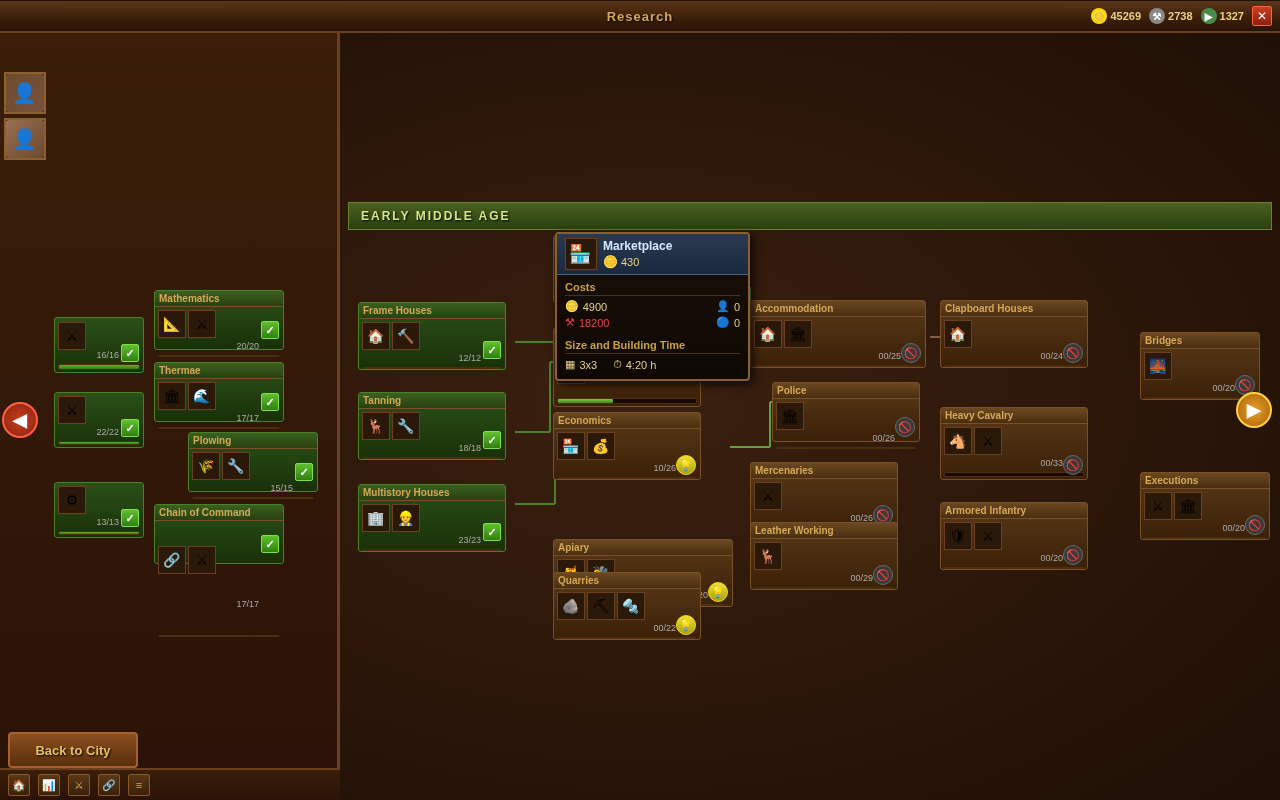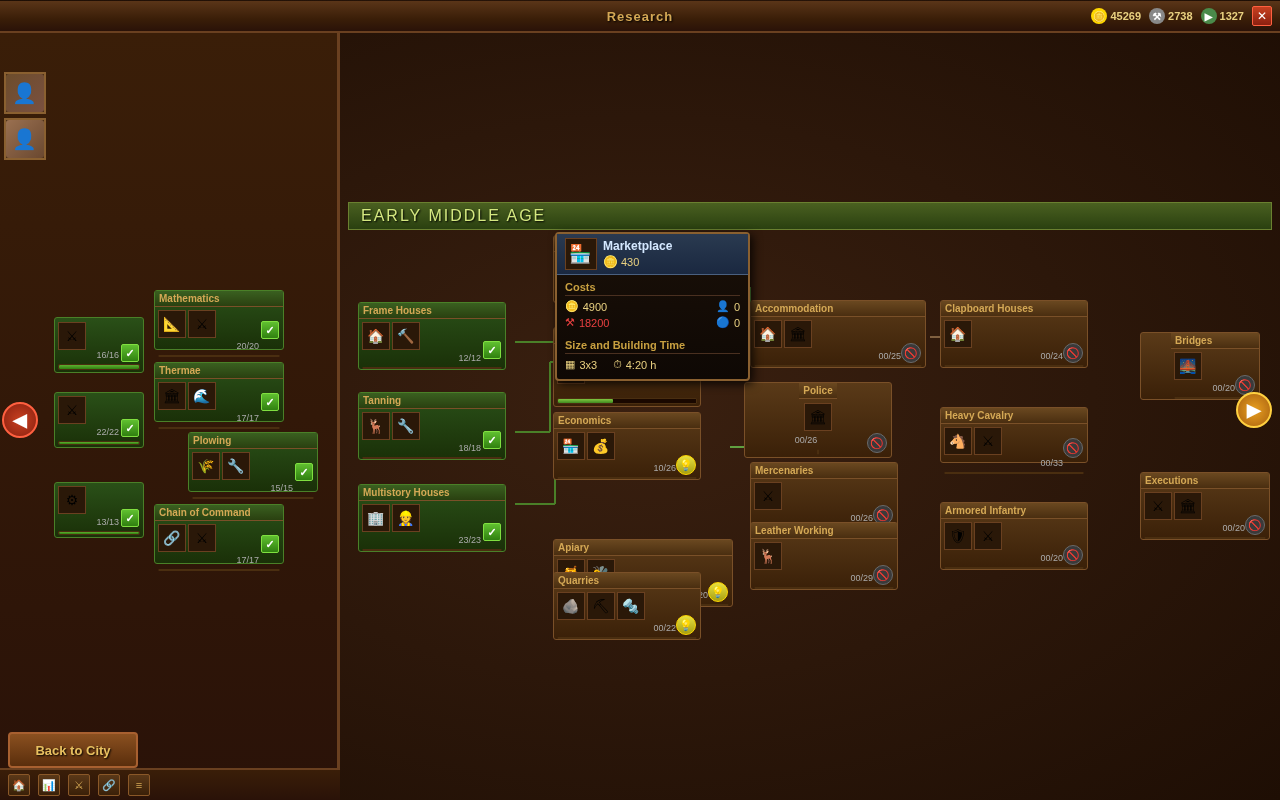--- a/index.html
+++ b/index.html
@@ -147,22 +147,22 @@
       height: 28px;
       background: linear-gradient(180deg, #4a6020 0%, #2a4010 100%);
       border: 1px solid #6a8030;
       display: flex;
       align-items: center;
       padding-left: 12px;
     }
 
     .age-title {
       color: #d4e880;
-      font-size: 16px;
-      font-weight: normal;
+      font-size: 12px;
+      font-weight: bold;
       letter-spacing: 2px;
       text-shadow: 1px 1px 2px #000;
     }
 
     .tech-node {
       position: absolute;
       background: linear-gradient(180deg, #5a3a18 0%, #3a2008 100%);
       border: 1px solid #7a5028;
       border-radius: 3px;
       display: flex;
@@ -479,21 +479,21 @@
     <div class="tech-node-body">
       <div class="tech-icon">⚙</div>
     </div>
     <div class="tech-progress-label">13/13</div>
     <div class="tech-progress-bar">
       <div class="tech-progress-fill progress-green" style="width: 100%"></div>
     </div>
     <div class="tech-check">✓</div>
   </div>
 
-  <div style="position:absolute; left: 154px; top: 472px; width: 130px; height: 60px;" class="tech-node node-completed">
+  <div style="position:absolute; left: 154px; top: 472px; width: 130px; height: 60px; gap: 22px;" class="tech-node node-completed">
     <div class="tech-node-header">Chain of Command</div>
     <div class="tech-node-body">
       <div class="tech-icon">🔗</div>
       <div class="tech-icon">⚔</div>
     </div>
     <div class="tech-progress-label">17/17</div>
     <div class="tech-progress-bar">
       <div class="tech-progress-fill progress-green" style="width: 100%"></div>
     </div>
     <div class="tech-check">✓</div>
@@ -654,21 +654,21 @@
       <div class="tech-icon">🏠</div>
       <div class="tech-icon">🏛</div>
     </div>
     <div class="tech-progress-label">00/25</div>
     <div class="tech-progress-bar">
       <div class="tech-progress-fill" style="width: 0%;"></div>
     </div>
     <div class="no-btn">🚫</div>
   </div>
 
-  <div style="position:absolute; left: 404px; top: 350px; width: 148px; height: 76px; align-items: center;" class="tech-node">
+  <div style="position:absolute; left: 432px; top: 350px; width: 148px; height: 60px;" class="tech-node">
     <div class="tech-node-header">Police</div>
     <div class="tech-node-body">
       <div class="tech-icon">🏛</div>
     </div>
     <div class="tech-progress-label">00/26</div>
     <div class="tech-progress-bar">
       <div class="tech-progress-fill" style="width: 0%;"></div>
     </div>
     <div class="no-btn">🚫</div>
   </div>
@@ -702,21 +702,21 @@
     <div class="tech-node-body">
       <div class="tech-icon">🏠</div>
     </div>
     <div class="tech-progress-label">00/24</div>
     <div class="tech-progress-bar">
       <div class="tech-progress-fill" style="width: 0%;"></div>
     </div>
     <div class="no-btn">🚫</div>
   </div>
 
-  <div style="position:absolute; left: 600px; top: 375px; width: 148px; height: 56px;" class="tech-node">
+  <div style="position:absolute; left: 600px; top: 375px; width: 148px; height: 73px;" class="tech-node">
     <div class="tech-node-header">Heavy Cavalry</div>
     <div class="tech-node-body">
       <div class="tech-icon">🐴</div>
       <div class="tech-icon">⚔</div>
     </div>
     <div class="tech-progress-label">00/33</div>
     <div class="tech-progress-bar">
       <div class="tech-progress-fill" style="width: 0%;"></div>
     </div>
     <div class="no-btn">🚫</div>
@@ -728,21 +728,21 @@
       <div class="tech-icon">🛡</div>
       <div class="tech-icon">⚔</div>
     </div>
     <div class="tech-progress-label">00/20</div>
     <div class="tech-progress-bar">
       <div class="tech-progress-fill" style="width: 0%;"></div>
     </div>
     <div class="no-btn">🚫</div>
   </div>
 
-  <div style="position:absolute; left: 800px; top: 300px; width: 120px; height: 68px; padding-left: 30px;" class="tech-node">
+  <div style="position:absolute; left: 800px; top: 300px; width: 120px; height: 68px;" class="tech-node">
     <div class="tech-node-header">Bridges</div>
     <div class="tech-node-body">
       <div class="tech-icon">🌉</div>
     </div>
     <div class="tech-progress-label">00/20</div>
     <div class="tech-progress-bar">
       <div class="tech-progress-fill" style="width: 0%;"></div>
     </div>
     <div class="no-btn">🚫</div>
   </div>

